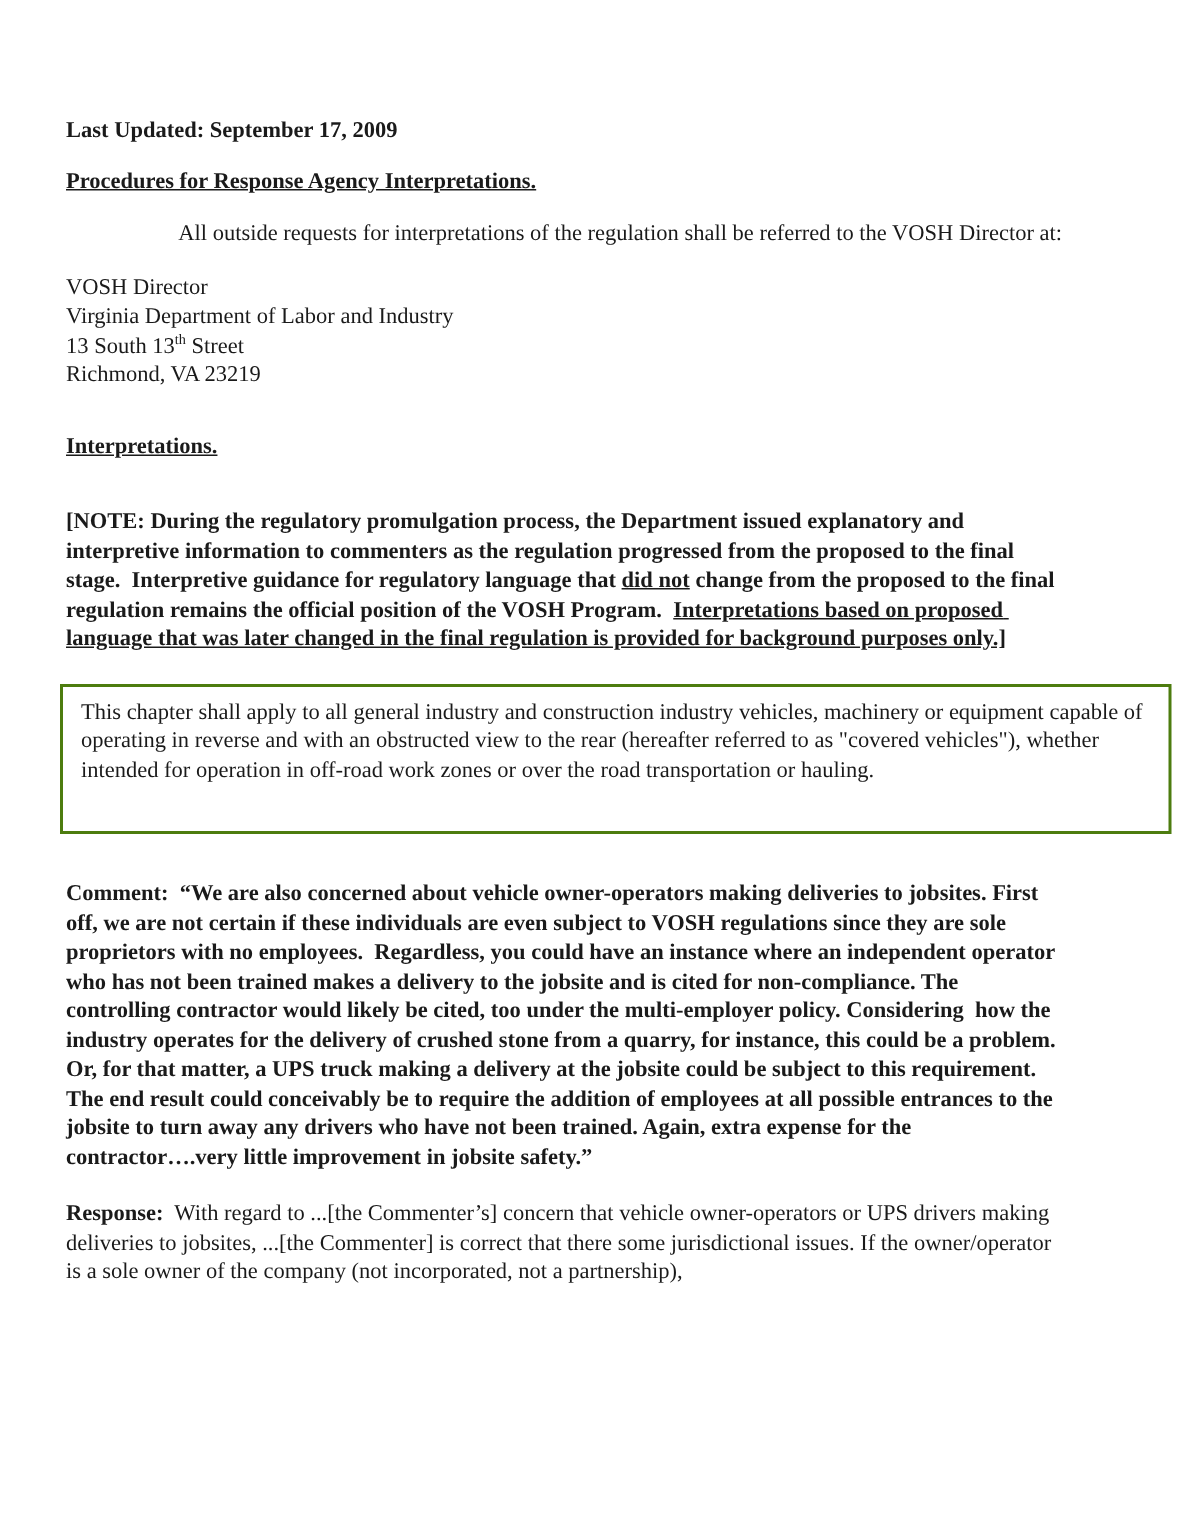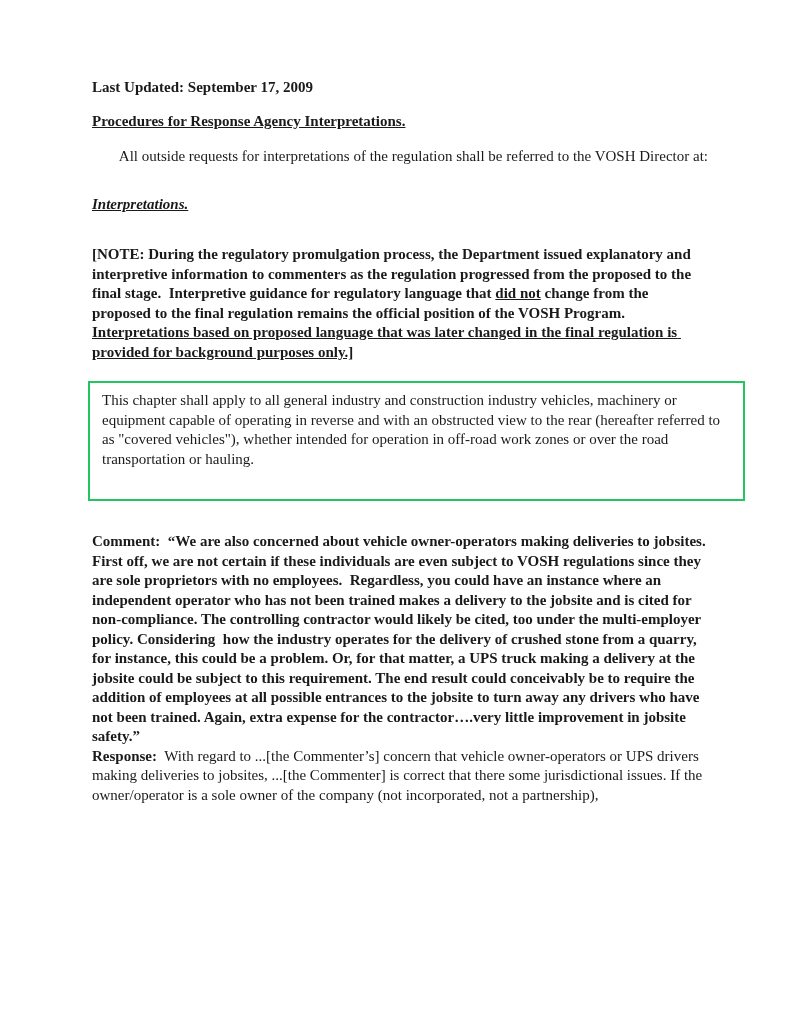--- a/index.html
+++ b/index.html
@@ -10,21 +10,21 @@
   body {
     width: 791px;
     height: 1024px;
     font-family: "Liberation Serif", "DejaVu Serif", serif;
     color: #1a1a1a;
   }
   .page {
     box-sizing: border-box;
     width: 791px;
     height: 1024px;
-    padding: 78px 83px 0 92px;
+    padding: 78px 83px 0 44px;
     overflow: hidden;
     background: #ffffff;
   }
   p {
     margin: 0;
     font-size: 15px;
     line-height: 19.5px;
     white-space: pre-wrap;
   }
   .single { white-space: nowrap; }
@@ -32,46 +32,52 @@
   .u { text-decoration: underline; }
   .addr-line { font-size: 15px; line-height: 19.5px; white-space: nowrap; }
   sup.ord {
     font-size: 9.5px;
     vertical-align: super;
     line-height: 0;
   }
   .m-proc     { margin-top: 14px; }
   .m-intro    { margin-top: 16px; text-align: right; }
   .m-addr     { margin-top: 16px; }
-  .m-interp   { margin-top: 28px; font-style: italic; }
+  .m-interp   { margin-top: 28px; }
   .m-note     { margin-top: 31px; }
   .m-section  { margin-top: 29px; }
   .m-box      { margin-top: 19px; }
   .m-comment  { margin-top: 31px; }
-  .m-response { }
+  .m-response { margin-top: 18px; }
   .reg-box {
     box-sizing: border-box;
-    width: 657px;
+    width: 741px;
     margin-left: -4px;
-    border: 2px solid #22c55e;
+    border: 2px solid #4d7c0f;
     padding: 8px 14px 30px 12px;
     background: #ffffff;
   }
 </style>
 </head>
 <body>
 
 <div class="page">
 
   <p class="b single">Last Updated:  September 17, 2009</p>
 
   <p class="b u single m-proc">Procedures for Response Agency Interpretations.</p>
 
   <p class="single m-intro">All outside requests for interpretations of the regulation shall be referred to the VOSH Director at:</p>
 
+  <div class="m-addr">
+    <div class="addr-line">VOSH Director</div>
+    <div class="addr-line">Virginia Department of Labor and Industry</div>
+    <div class="addr-line"><span>13 South 13</span><sup class="ord">th</sup><span> Street</span></div>
+    <div class="addr-line">Richmond, VA   23219</div>
+  </div>
 
   <p class="b u single m-interp">Interpretations.</p>
 
   <p class="b m-note"><span>[NOTE: During the regulatory promulgation process, the Department issued explanatory and interpretive information to commenters as the regulation progressed from the proposed to the final stage.  Interpretive guidance for regulatory language that </span><span class="u">did not</span><span> change from the proposed to the final regulation remains the official position of the VOSH Program.  </span><span class="u">Interpretations based on proposed language that was later changed in the final regulation is provided for background purposes only.]</span></p>
 
 
   <div class="reg-box m-box">
     <p>This chapter shall apply to all general industry and construction industry vehicles, machinery or equipment capable of operating in reverse and with an obstructed view to the rear (hereafter referred to as "covered vehicles"), whether intended for operation in off-road work zones or over the road transportation or hauling.</p>
   </div>
 

